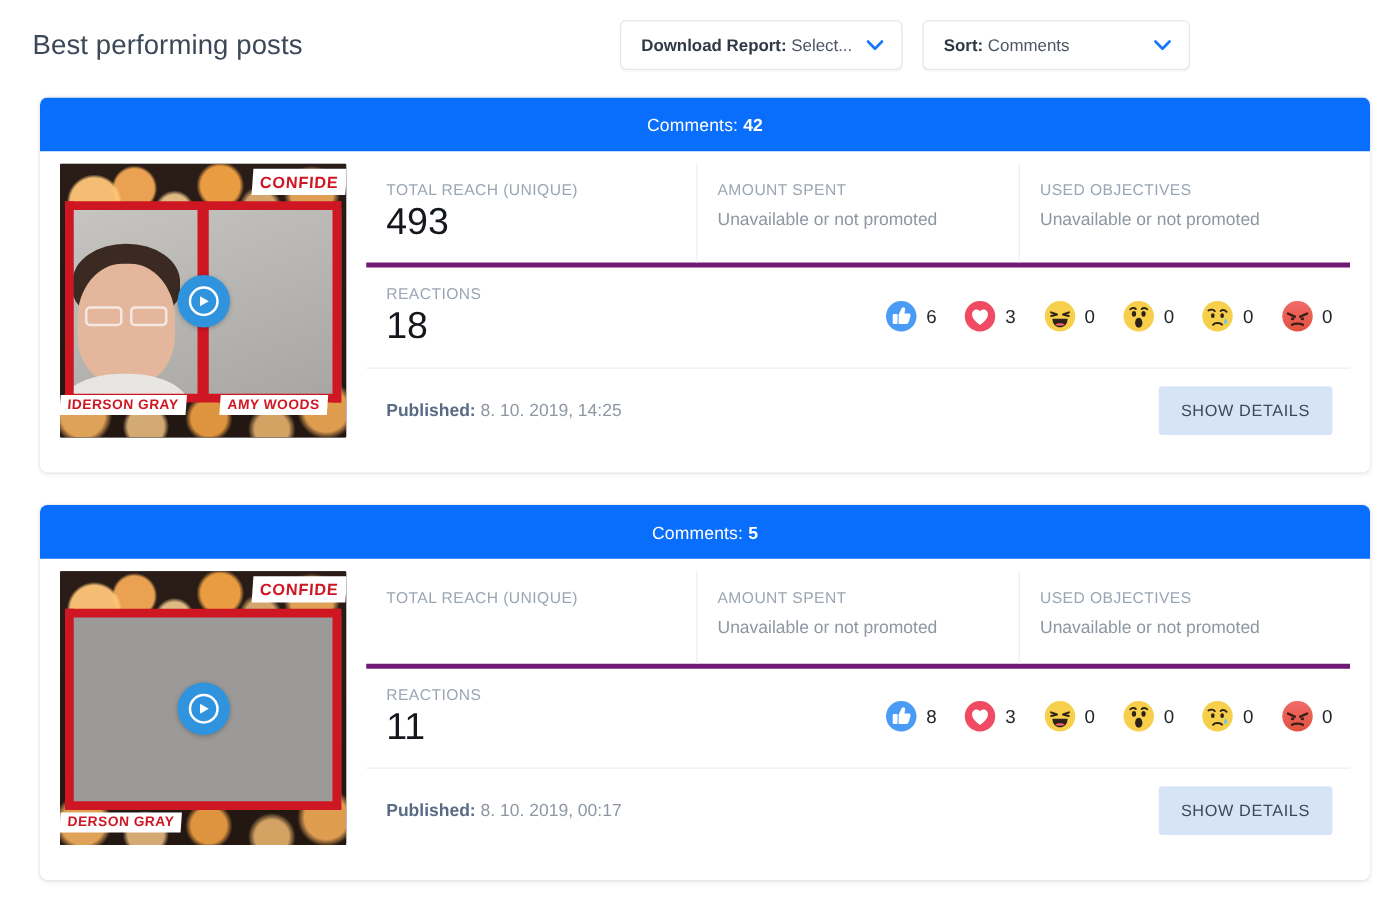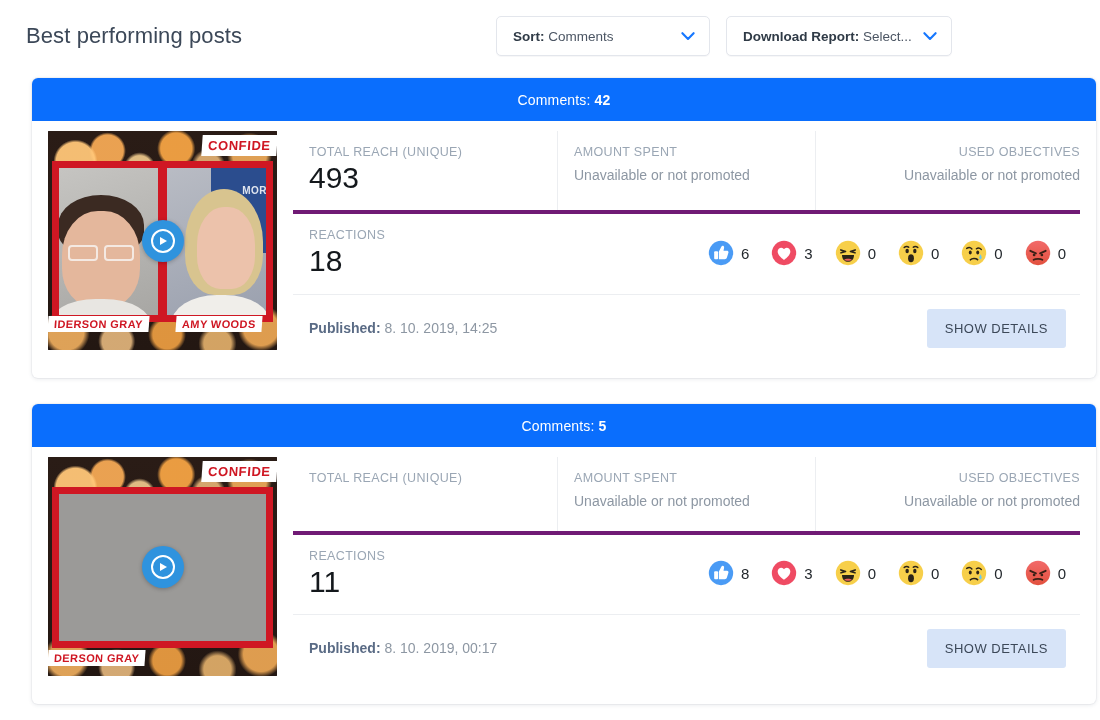--- a/index.html
+++ b/index.html
@@ -118,21 +118,21 @@
     margin-left: 2px;
   }
 
   
   .stats { flex: 1; margin-left: 16px; display: flex; flex-direction: column; }
   .stats-top { display: flex; border-bottom: 4px solid #701a75; }
   .cell { padding: 14px 0 16px 16px; }
   .cell + .cell { border-left: 1px solid #eceef1; }
   .cell.c1 { width: 264px; }
   .cell.c2 { width: 258px; }
-  .cell.c3 { flex: 1; text-align: right; }
+  .cell.c3 { flex: 1; }
   .cell-label {
     font-size: 12.5px; color: #9aa6b4; letter-spacing: .35px;
     text-transform: uppercase; margin-bottom: 3px;
   }
   .cell-value-big { font-size: 30px; color: #14181c; line-height: 1.08; font-weight: 400; }
   .cell-value-muted { font-size: 14px; color: #8d97a3; line-height: 1.9; }
 
   .stats-bottom {
     display: flex; align-items: center; justify-content: space-between;
     border-bottom: 1px solid #eceef1; padding: 14px 14px 16px 16px;
@@ -159,29 +159,29 @@
 </head>
 <body>
 
 <div class="page">
 
   <div class="topbar">
     <div class="page-title">Best performing posts</div>
 
     <div class="controls">
 
-      <div class="select-box sort">
-        <span class="sel-text"><b>Sort:</b> <span>Comments</span></span>
+      <div class="select-box download">
+        <span class="sel-text"><b>Download Report:</b> <span>Select...</span></span>
         <svg class="chev" viewBox="0 0 14 9">
           <path d="M1.4 1.2 L7 7 L12.6 1.2" fill="none" stroke="#1677ff" stroke-width="2.1" stroke-linecap="round" stroke-linejoin="round"></path>
         </svg>
       </div>
 
-      <div class="select-box download">
-        <span class="sel-text"><b>Download Report:</b> <span>Select...</span></span>
+      <div class="select-box sort">
+        <span class="sel-text"><b>Sort:</b> <span>Comments</span></span>
         <svg class="chev" viewBox="0 0 14 9">
           <path d="M1.4 1.2 L7 7 L12.6 1.2" fill="none" stroke="#1677ff" stroke-width="2.1" stroke-linecap="round" stroke-linejoin="round"></path>
         </svg>
       </div>
 
     </div>
   </div>
 
   <div class="card card-1">
     <div class="card-head">
@@ -193,27 +193,20 @@
 
       <div class="thumb">
         <div class="bokeh"></div>
         <div class="stage split">
           <div class="half left">
             <div class="hair" style="left:6px;top:28px;width:86px;height:60px;background:#3b2a22;"></div>
             <div class="head-shape" style="left:10px;top:44px;width:78px;height:96px;background:#e4b79c;"></div>
             <div class="glasses" style="left:16px;top:78px;width:30px;height:16px;"></div>
             <div class="glasses" style="left:52px;top:78px;width:30px;height:16px;"></div>
             <div class="body-shape" style="left:-4px;top:132px;width:104px;height:60px;background:#e8e6e2;"></div>
-          </div>
-          <div class="half right">
-            <div style="position:absolute;right:0;top:0;width:62px;height:86px;background:#2b4d8e;"></div>
-            <div style="position:absolute;right:6px;top:18px;color:#fff;font-size:10px;font-weight:700;letter-spacing:.5px;opacity:.85;">MOR</div>
-            <div class="hair" style="left:22px;top:22px;width:78px;height:106px;background:#d8c48f;"></div>
-            <div class="head-shape" style="left:34px;top:40px;width:58px;height:82px;background:#ecc2ab;"></div>
-            <div class="body-shape" style="left:8px;top:128px;width:100px;height:64px;background:#f0eeea;"></div>
           </div>
 
           <div class="redbar" style="left:50%;top:0;width:9px;height:100%;margin-left:-4.5px;background:#cf1723;"></div>
         </div>
         <div class="redframe">
           <div class="redbar" style="left:4px;right:4px;top:30px;height:7px;"></div>
           <div class="redbar" style="left:4px;right:4px;bottom:28px;height:7px;"></div>
           <div class="redbar" style="left:4px;top:30px;width:7px;bottom:28px;"></div>
           <div class="redbar" style="right:4px;top:30px;width:7px;bottom:28px;"></div>
         </div>

